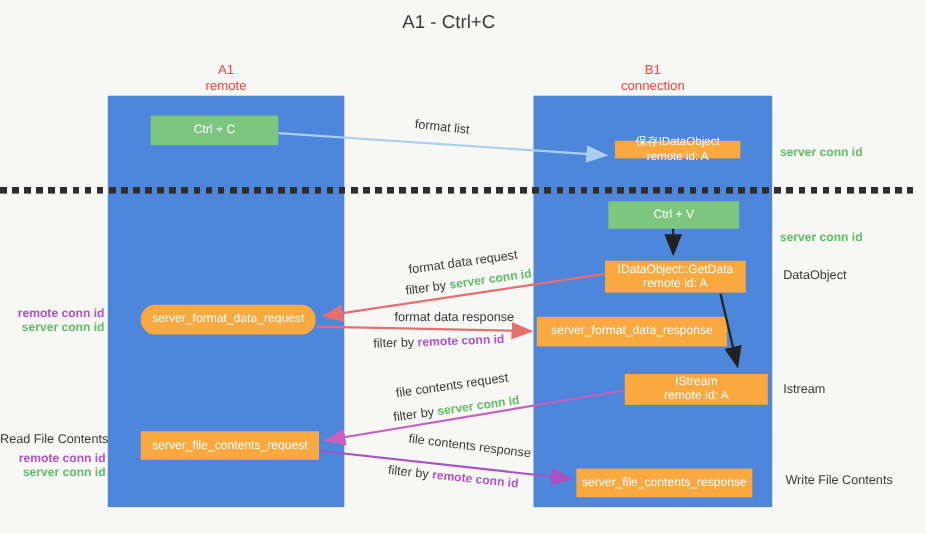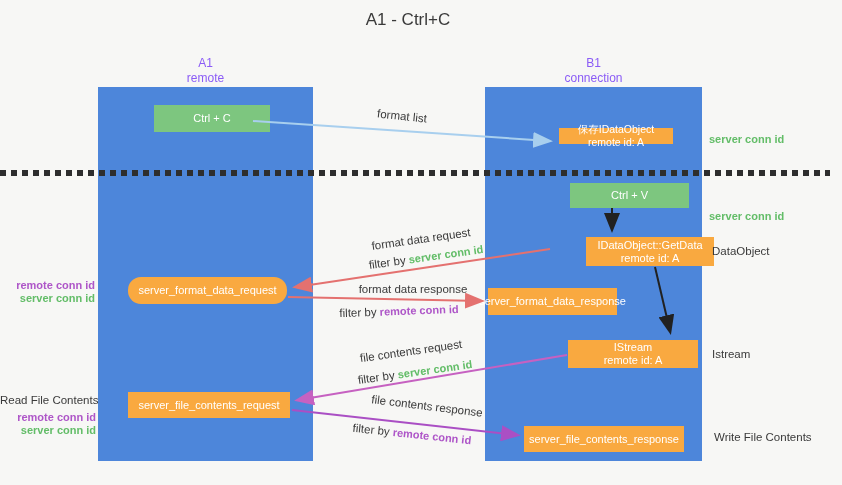--- a/index.html
+++ b/index.html
@@ -2,24 +2,24 @@
 <html><head>
 <meta charset="utf-8">
 <style>
   html,body{margin:0;padding:0;}
   body{font-family:"Liberation Sans","DejaVu Sans",sans-serif;background:#e8e8e8;}
   .canvas{position:relative;width:842px;height:485px;background:#f7f7f5;overflow:hidden;}
   .abs{position:absolute;}
   .lane{background:#4d86da;}
   .box{display:flex;flex-direction:column;align-items:center;justify-content:center;
        color:#fff;font-size:11px;line-height:13px;text-align:center;white-space:nowrap;}
-  .box.green{background:#7dc67f;margin-left:17px;}
+  .box.green{background:#7dc67f;}
   .box.orange{background:#f9a940;}
   .title{font-size:17px;line-height:23px;color:#3a3a3a;text-align:center;}
-  .lane-header{font-size:12px;line-height:15px;color:#8b5cf6;text-align:center;}
+  .lane-header{font-size:12px;line-height:15px;color:#ef4444;text-align:center;}
   .lbl{font-size:11.5px;color:#3a3a3a;white-space:nowrap;}
   .ctr{transform-origin:center;}
   .bold-green{color:#63bd68;font-weight:bold;font-size:11px;white-space:nowrap;}
   .bold-purple{color:#ae56c8;font-weight:bold;font-size:11px;white-space:nowrap;}
   .right-align{text-align:right;}
   .dots{background:repeating-linear-gradient(90deg,#2e2e2e 0 6px,transparent 6px 11px);}
   svg.overlay{position:absolute;left:0;top:0;pointer-events:none;}
 </style>
 </head>
 <body>
@@ -50,30 +50,30 @@
 
   <div class="abs box orange" style="left:559px;top:128px;width:114px;height:16px;font-size:10.5px;">
     <div>保存IDataObject</div>
     <div>remote id: A</div>
   </div>
 
   <div class="abs box green" style="left:553px;top:183px;width:119px;height:25px;">
     <div>Ctrl + V</div>
   </div>
 
-  <div class="abs box orange" style="left:550px;top:237px;width:128px;height:29px;margin-left:36px;">
+  <div class="abs box orange" style="left:550px;top:237px;width:128px;height:29px;">
     <div>IDataObject::GetData</div>
     <div>remote id: A</div>
   </div>
 
   <div class="abs box orange" style="left:128px;top:277px;width:159px;height:27px;border-radius:13px;">
     <div>server_format_data_request</div>
   </div>
 
-  <div class="abs box orange" style="left:488px;top:288px;width:129px;height:27px;">
+  <div class="abs box orange" style="left:488px;top:288px;width:173px;height:27px;">
     <div>server_format_data_response</div>
   </div>
 
   <div class="abs box orange" style="left:568px;top:340px;width:130px;height:28px;">
     <div>IStream</div>
     <div>remote id: A</div>
   </div>
 
   <div class="abs box orange" style="left:128px;top:392px;width:162px;height:26px;">
     <div>server_file_contents_request</div>

